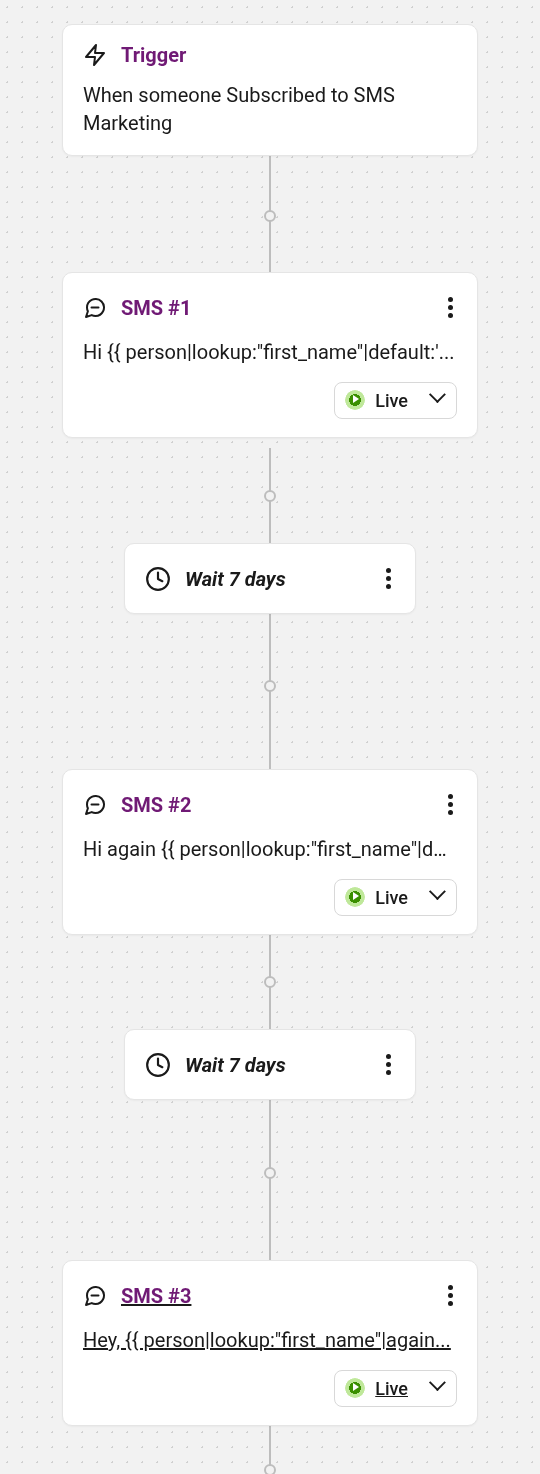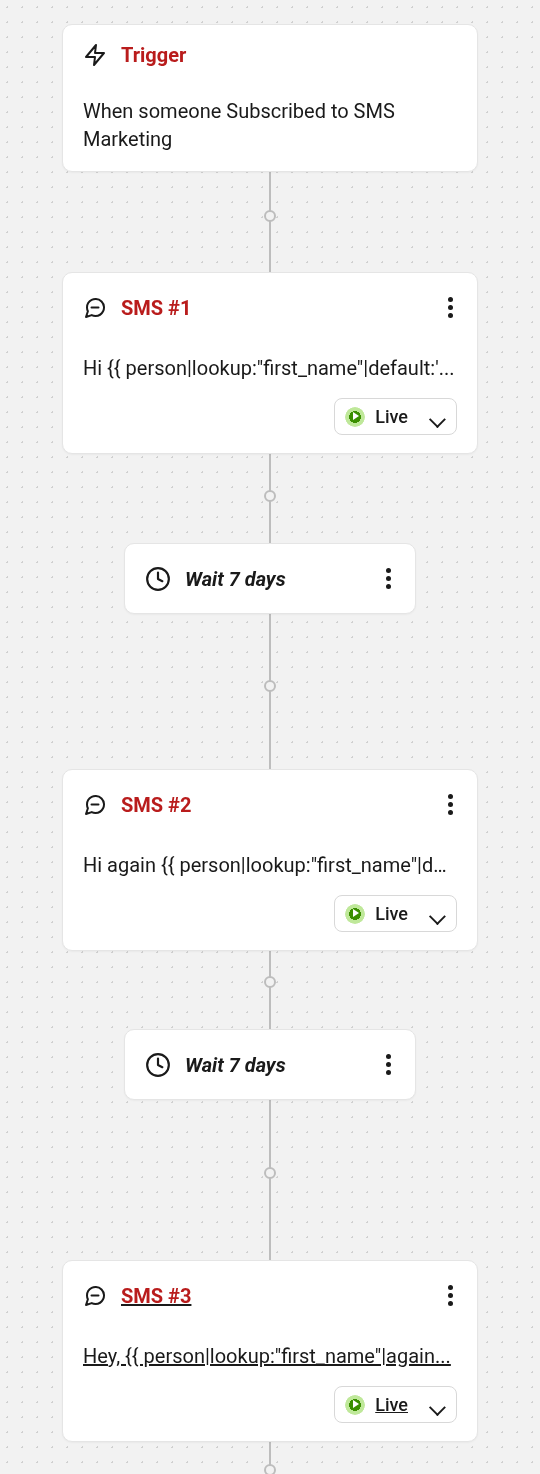--- a/index.html
+++ b/index.html
@@ -59,24 +59,24 @@
     justify-content: space-between;
   }
   .card-header-left {
     display: flex;
     align-items: center;
     gap: 14px;
   }
   .card-title {
     font-size: 20px;
     font-weight: 700;
-    color: #b91c1c;
+    color: #701a75;
   }
   .card-desc {
-    margin-top: 30px;
+    margin-top: 14px;
     font-size: 20px;
     font-weight: 400;
     color: #1a1a1a;
     line-height: 1.4;
     white-space: nowrap;
     overflow: hidden;
     text-overflow: ellipsis;
   }
   .card-desc.wrap {
     white-space: normal;
@@ -84,21 +84,21 @@
   }
   .card-footer {
     margin-top: 16px;
     display: flex;
     justify-content: flex-end;
   }
 
   
   .status-dd {
     display: flex;
-    align-items: flex-end;
+    align-items: flex-start;
     gap: 10px;
     background: #ffffff;
     border: 1px solid #d8d8d8;
     border-radius: 8px;
     padding: 7px 14px 7px 10px;
     cursor: pointer;
   }
   .status-dot {
     width: 20px; height: 20px;
     border-radius: 50%;

